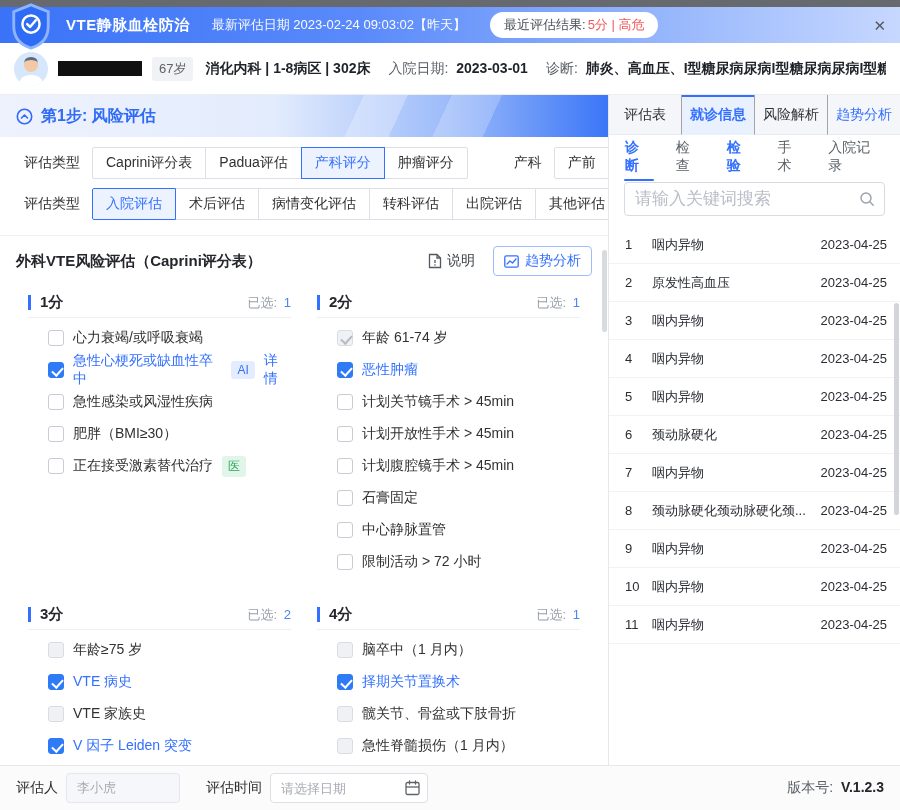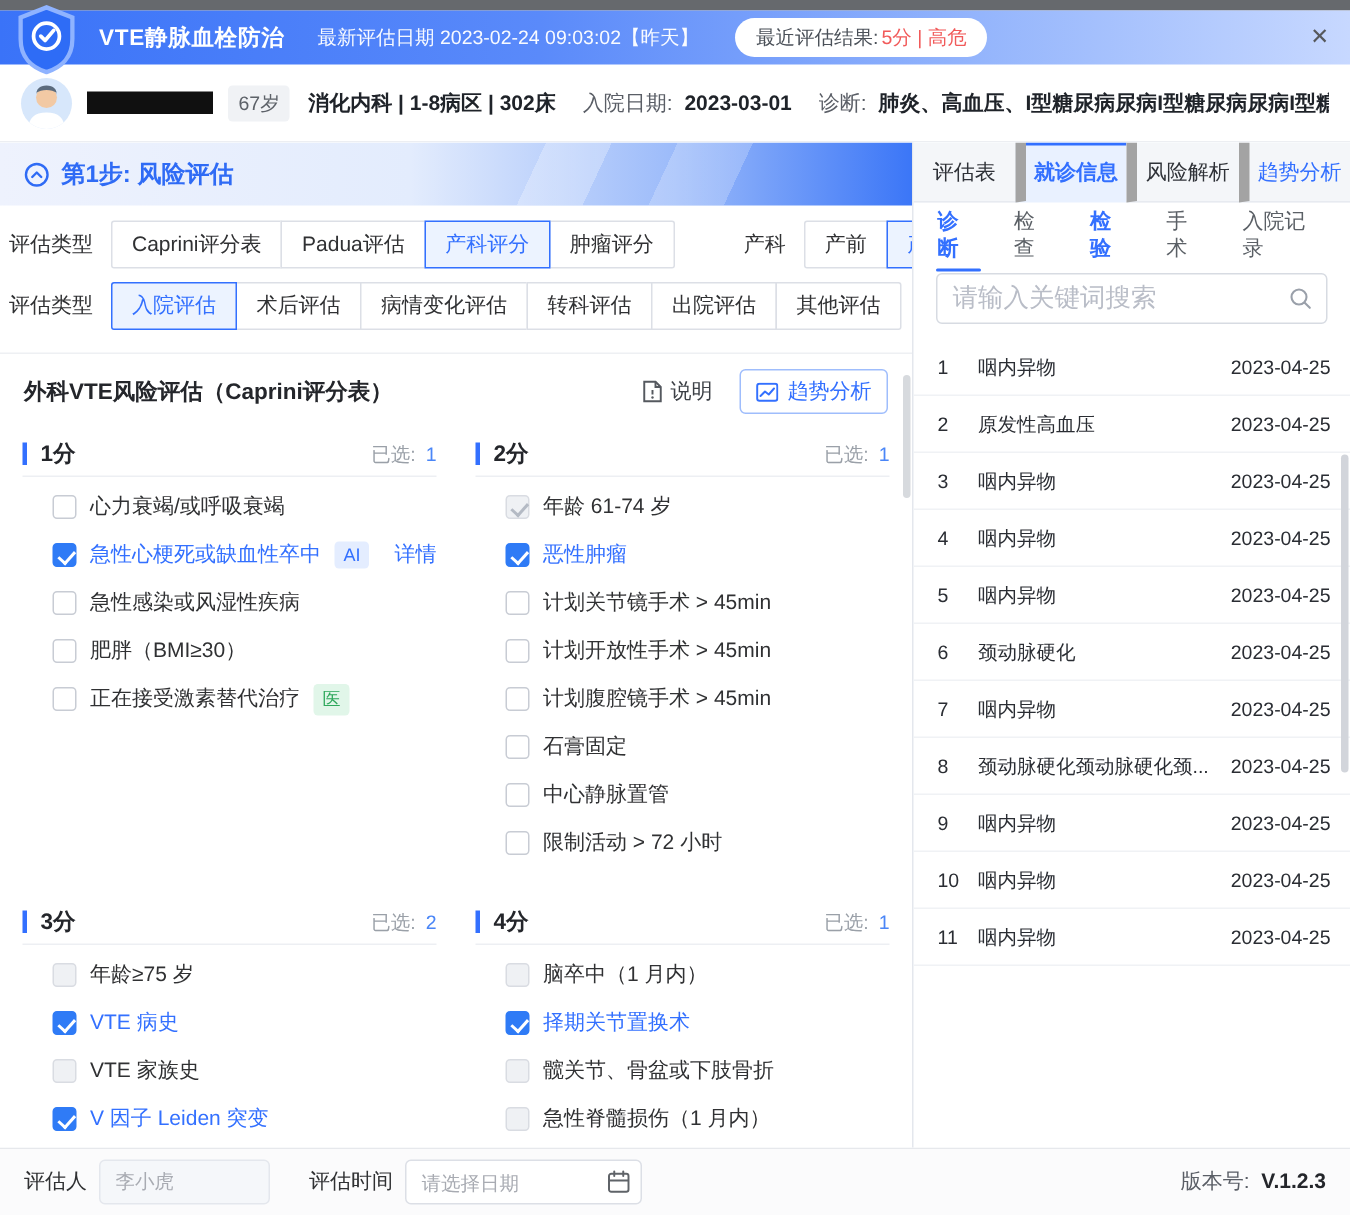--- a/index.html
+++ b/index.html
@@ -46,41 +46,41 @@
 
   
   .step-head { position:relative; height:42px; display:flex; align-items:center; padding:0 16px;
     background:linear-gradient(90deg,#eef2fd 0%,#e3ecfd 45%,#9cbbfa 74%,#3b76f7 100%); overflow:hidden; }
   .step-head::before { content:""; position:absolute; inset:0;
     background:linear-gradient(115deg,transparent 58%,rgba(255,255,255,.28) 58%,rgba(255,255,255,.28) 65%,transparent 65%,transparent 72%,rgba(255,255,255,.22) 72%,rgba(255,255,255,.22) 80%,transparent 80%); }
   .step-head .ttl { color:#2f6bf5; font-size:16px; font-weight:bold; margin-left:8px; position:relative; }
   .step-icon { position:relative; flex:none; }
 
   
-  .filters { padding:10px 6px 6px; }
+  .filters { padding:10px 24px 6px; }
   .f-row { display:flex; align-items:center; margin-bottom:9px; }
   .f-label { font-size:14px; color:#303133; margin-right:12px; flex:none; }
   .seg-group { display:flex; }
   .seg-btn { border:1px solid #dcdfe6; background:#fff; color:#303133; font-size:14px;
     padding:6px 13px; margin-left:-1px; cursor:pointer; white-space:nowrap; position:relative; }
   .seg-btn:first-child { margin-left:0; border-radius:2px 0 0 2px; }
   .seg-btn:last-child { border-radius:0 2px 2px 0; }
   .seg-btn.sel { color:#3370ff; border-color:#3370ff; background:#ecf3ff; z-index:2; }
   .f-gap { width:46px; flex:none; }
 
   
   .table-head { display:flex; align-items:center; padding:10px 16px 9px; border-top:1px solid #eef0f3; }
   .table-head .ttl { font-size:15px; font-weight:bold; color:#24262b; flex:1; }
   .help-link { display:flex; align-items:center; gap:5px; color:#3c4046; font-size:14px; cursor:pointer; }
   .trend-btn { display:flex; align-items:center; gap:6px; margin-left:18px; cursor:pointer;
     border:1px solid #9fbdfc; color:#3370ff; background:#fff; border-radius:4px;
     padding:5px 10px; font-size:14px; }
 
   
-  .sections { display:grid; grid-template-columns:1fr 1fr; column-gap:26px; row-gap:22px; padding:3px 15px 0; }
+  .sections { display:grid; grid-template-columns:1fr 1fr; column-gap:26px; row-gap:22px; padding:3px 28px 0; }
   .sec-head { display:flex; align-items:center; height:30px; border-bottom:1px solid #edeff3; }
   .sec-bar { width:3px; height:15px; background:#3370ff; margin-right:9px; flex:none; }
   .sec-title { font-size:15px; font-weight:bold; color:#24262b; flex:1; }
   .sec-sel { font-size:13px; color:#9aa0a8; }
   .sec-sel b { color:#4a86f7; font-weight:normal; margin-left:3px; }
   .sec-items { padding-top:4px; }
   .item { display:flex; align-items:center; height:32px; gap:9px; font-size:14px; color:#303133;margin-left:20px; }
   .item.clip { opacity:.45; }
   .cb { width:16px; height:16px; border:1px solid #c8ccd4; border-radius:3px; background:#fff;
     position:relative; flex:none; cursor:pointer; }
@@ -95,21 +95,21 @@
   .badge.ai { background:#e4edff; color:#3370ff; }
   .badge.med { background:#e1f6e9; color:#2fa85c; }
   .detail-link { margin-left:auto; color:#3370ff; font-size:14px; cursor:pointer; }
 
   
   .sb { position:absolute; width:5px; border-radius:3px; background:#d7dade; }
 
   
   .rtabs { display:flex; height:40px; }
   .rtab { flex:1; display:flex; align-items:center; justify-content:center; font-size:14px;
-    color:#2f3238; background:#f4f6f9; border-left:7px solid #a3a3a3; border-bottom:1px solid #e7eaf0;
+    color:#2f3238; background:#f4f6f9; border-left:1px solid #a3a3a3; border-bottom:1px solid #e7eaf0;
     position:relative; cursor:pointer; }
   .rtab:first-child { border-left:none; }
   .rtab.active { background:#e9f1ff; color:#3370ff; font-weight:bold; border-bottom-color:transparent; }
   .rtab.active::before { content:""; position:absolute; top:0; left:0; right:0; height:2px; background:#3370ff; }
   .rtab.hl { color:#3370ff; }
   .subtabs { display:flex; align-items:center; height:43px; padding:0 15px; gap:21px; }
   .subtab { font-size:14px; color:#5b6066; cursor:pointer; position:relative; padding:11px 1px; }
   .subtab.active { color:#3370ff; font-weight:600; }
   .subtab.active::after { content:""; position:absolute; left:0; right:0; bottom:5px; height:2px;
     border-radius:1px; background:#3370ff; }

